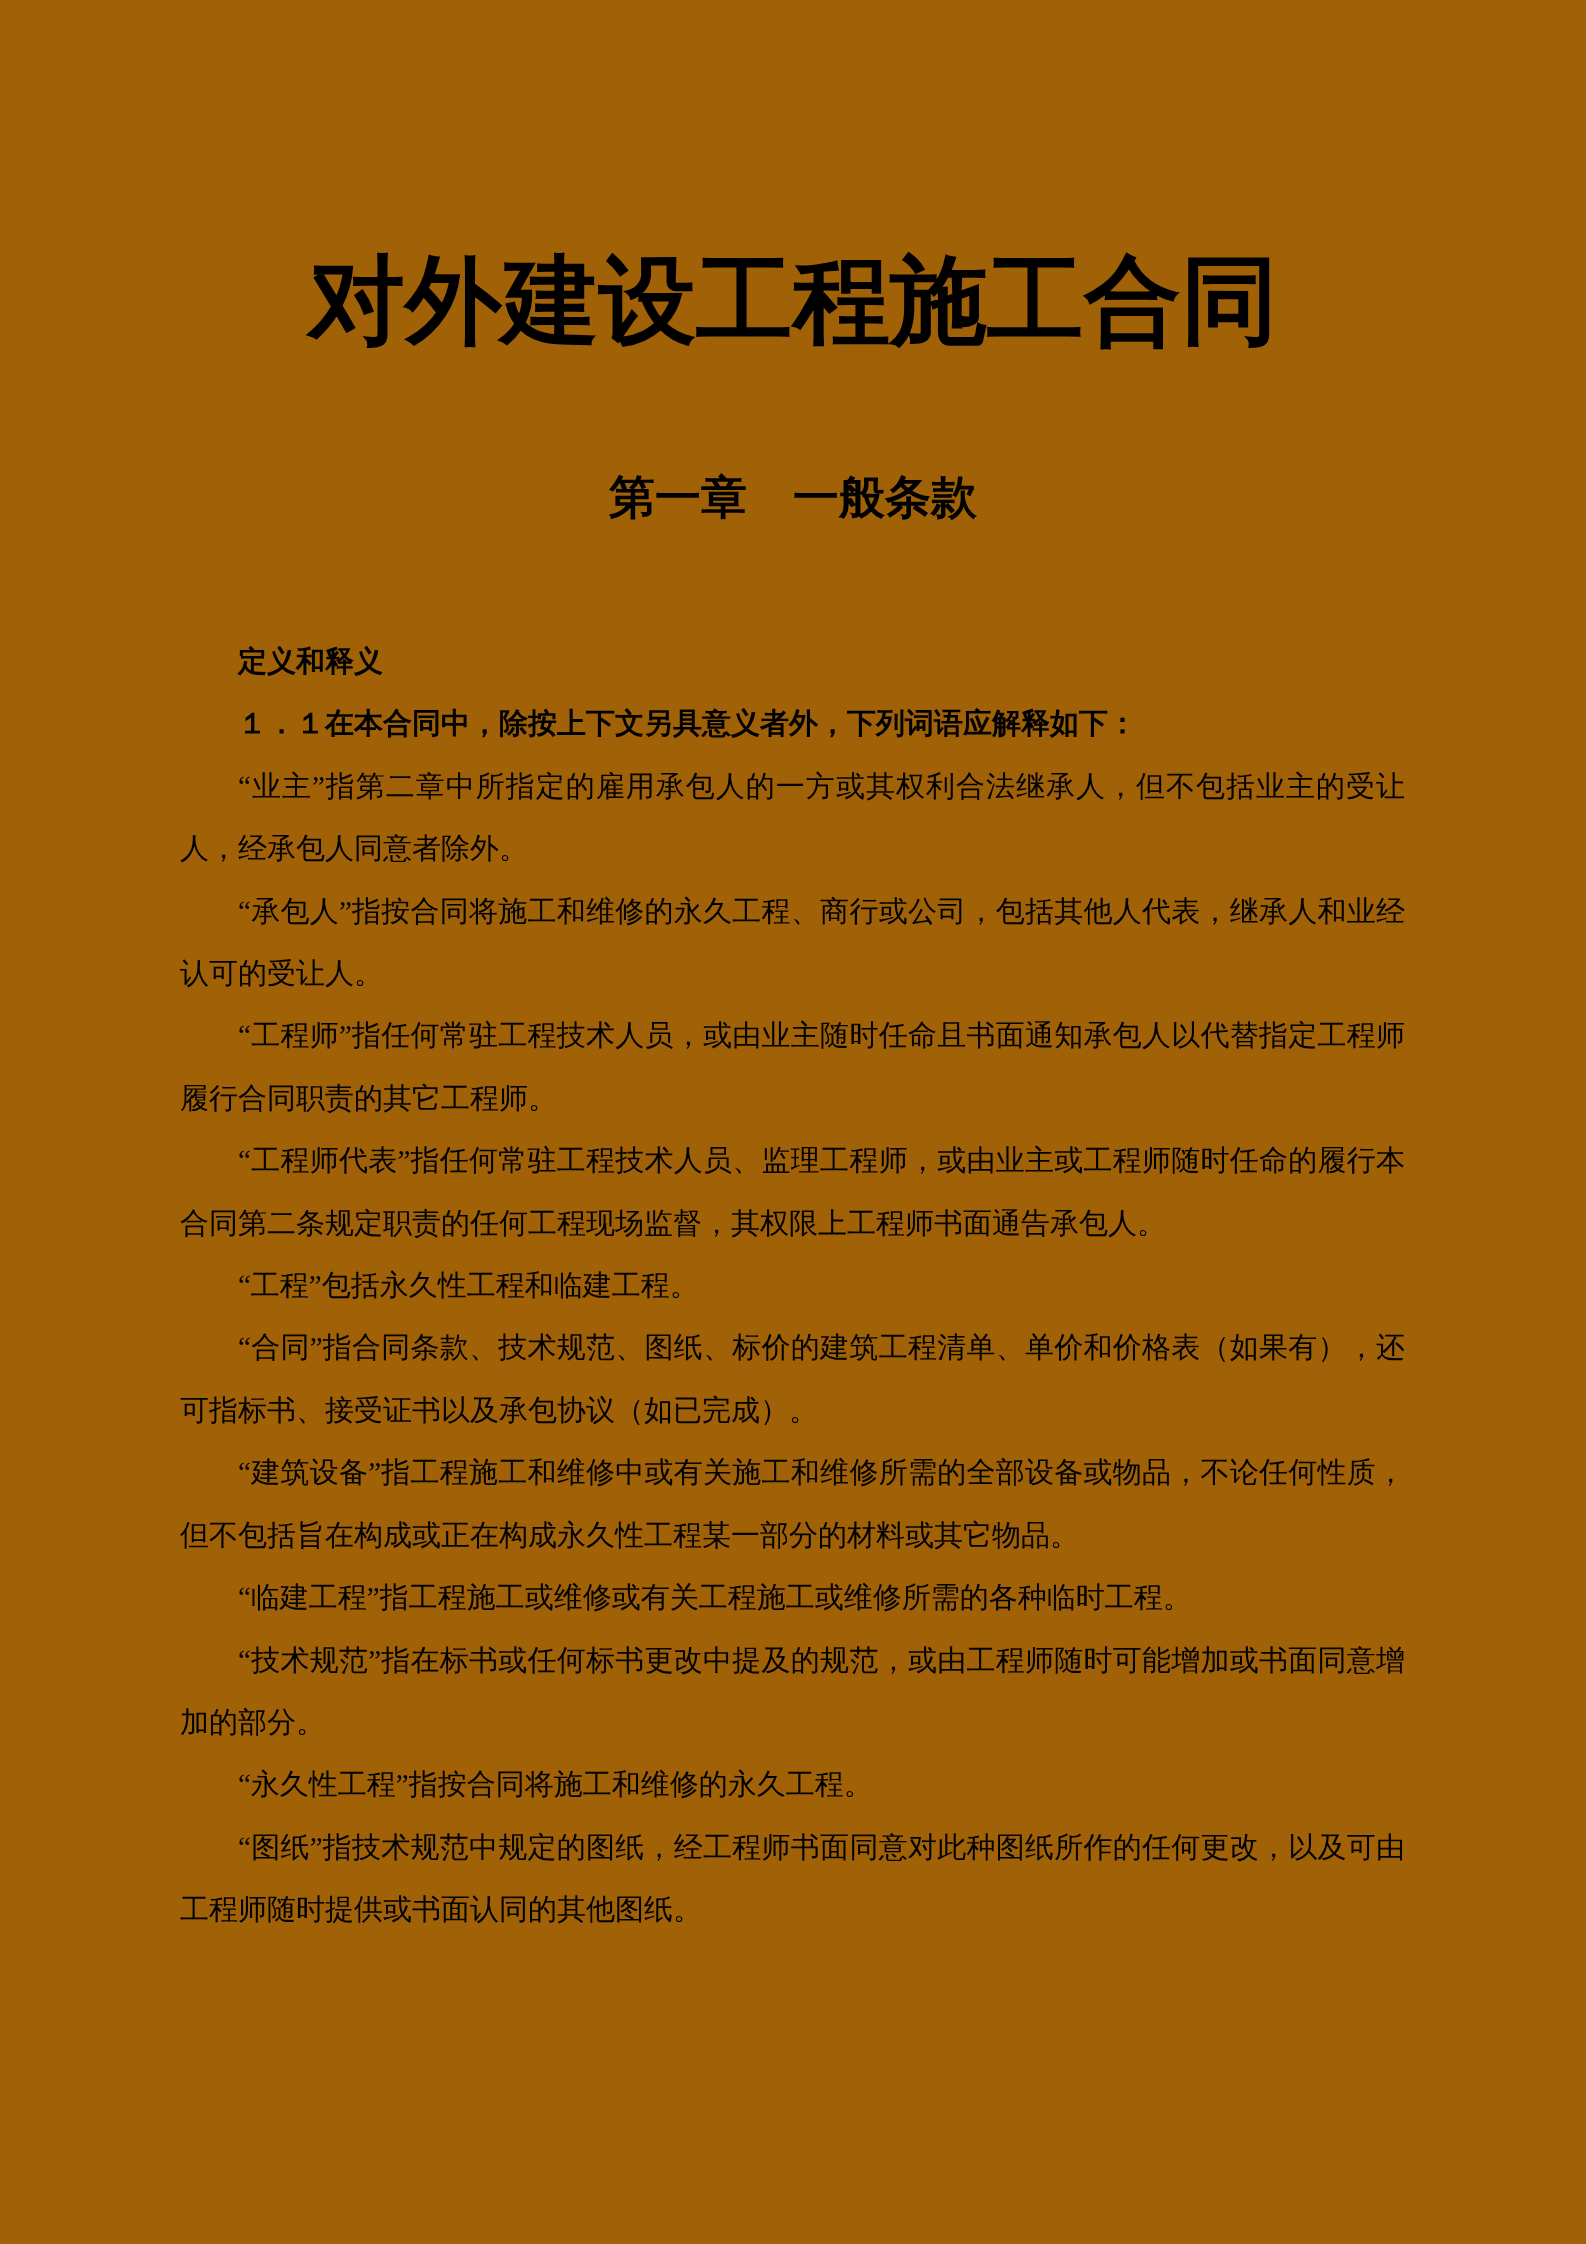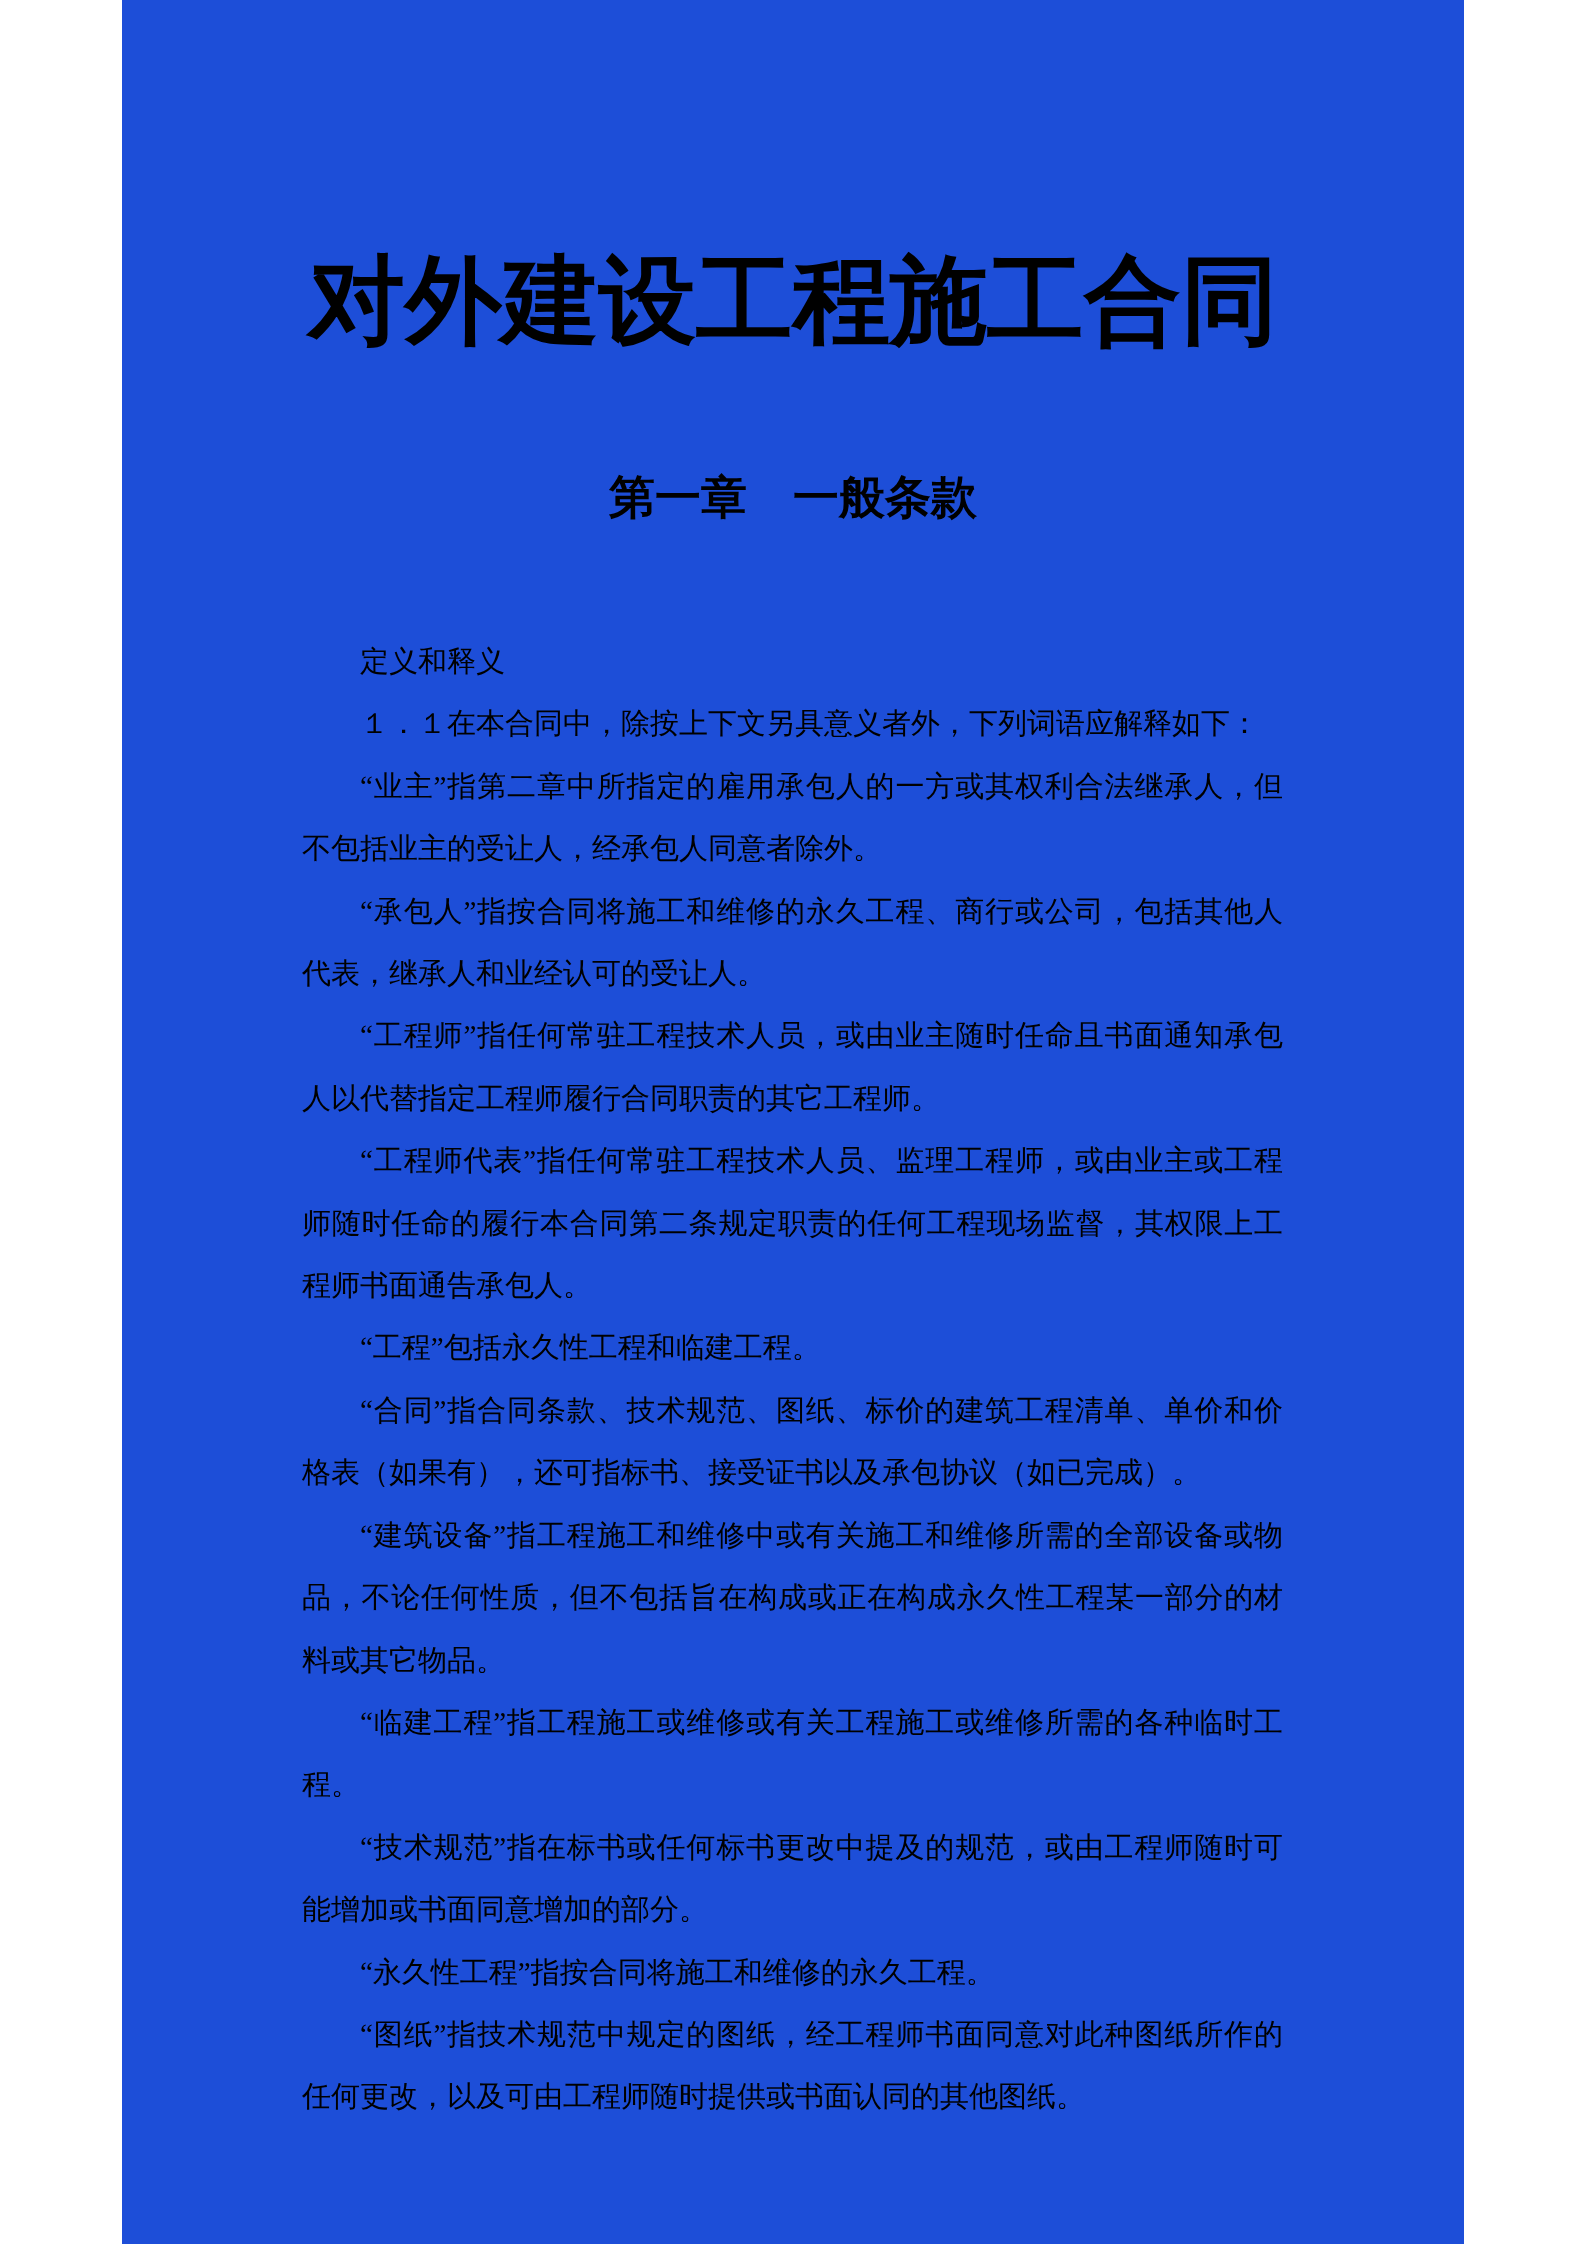--- a/index.html
+++ b/index.html
@@ -2,24 +2,24 @@
 <html><head>
 <meta charset="utf-8">
 <style>
   html, body {
     margin: 0;
     padding: 0;
     background: #ffffff;
   }
   .page {
     position: relative;
-    width: 1342px;
+    width: 1586px;
     height: 2244px;
     margin: 0 auto;
-    background: #1d4ed8;
+    background: #a16207;
     color: #000000;
     font-family: "Liberation Serif", "DejaVu Serif", serif;
     overflow: hidden;
   }
   .doc-title {
     margin: 0;
     padding-top: 252px;
     font-size: 97px;
     line-height: 100px;
     font-weight: bold;
@@ -41,21 +41,21 @@
     line-height: 62.4px;
     text-align: justify;
     text-justify: inter-ideograph;
   }
   .content p {
     margin: 0;
     padding: 0;
     text-indent: 2em;
   }
   .content p.bold {
-    font-weight: normal;
+    font-weight: bold;
   }
 </style>
 </head>
 <body>
 
 <div class="page">
 
   <h1 class="doc-title">对外建设工程施工合同</h1>
 
   <h2 class="chapter-heading">第一章　一般条款</h2>

